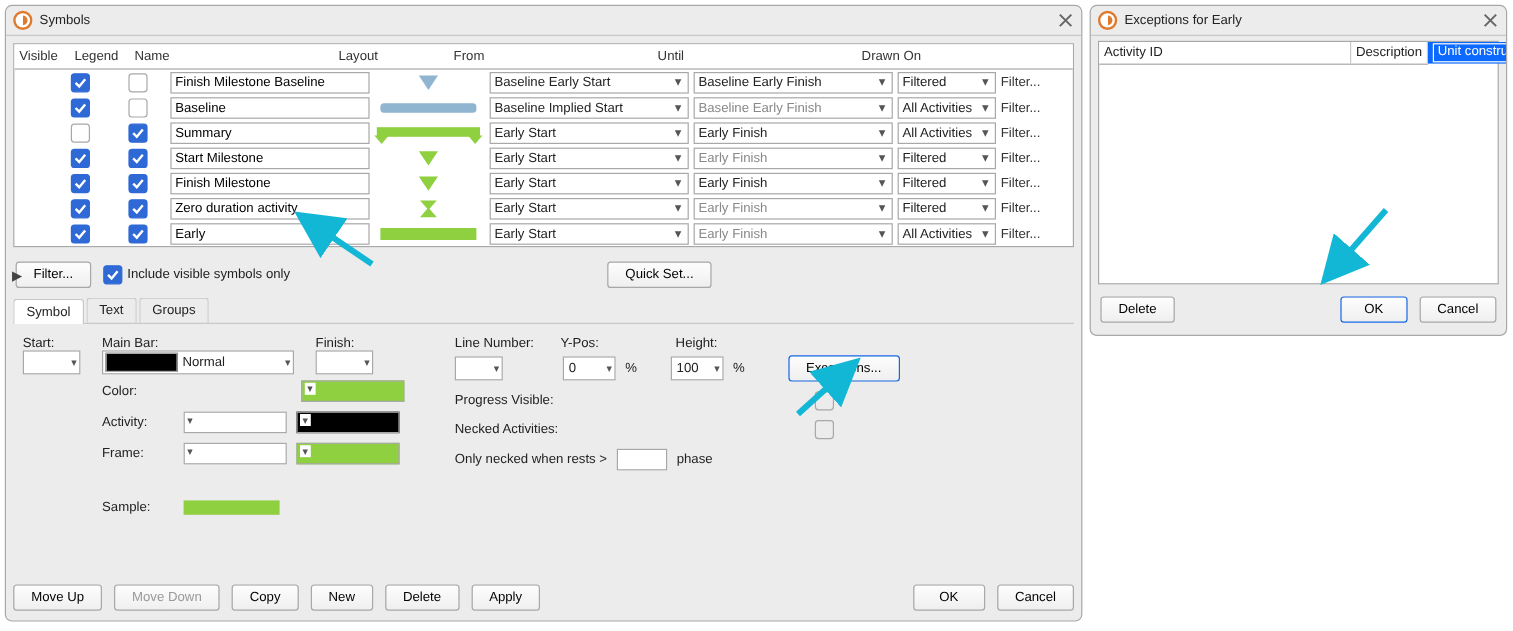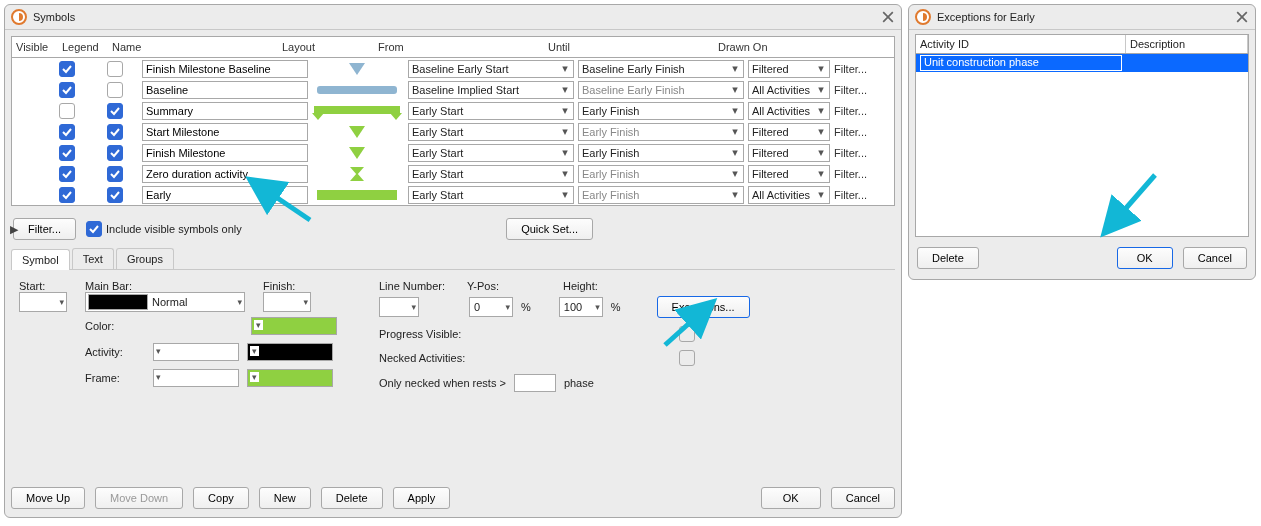--- a/index.html
+++ b/index.html
@@ -75,21 +75,21 @@
   .sel{height:20px;border:1px solid var(--border);background:#fff;display:flex;align-items:center;justify-content:flex-end;padding:0 2px;box-sizing:border-box;}
   .sel .caret{font-size:9px;color:#555;}
   .swatch{width:86px;height:18px;border:1px solid var(--border);display:inline-block;}
   .swatch.green{background:var(--green);}
   .swatch.black{background:#000;}
   .swatch.white{background:#fff;}
   .mini-in{width:42px;height:18px;border:1px solid var(--border);padding:0 3px;font:inherit;box-sizing:border-box;}
   .footer{position:absolute;left:6px;right:6px;bottom:8px;display:flex;gap:10px;align-items:center;}
   .footer .spacer{flex:1;}
   
-  .exc-grid{margin:4px 6px;border:1px solid var(--border);background:#fff;flex:1;display:flex;flex-direction:column;min-height:170px;}
+  .exc-grid{margin:4px 6px;border:1px solid var(--border);background:#fff;flex:1;display:flex;flex-direction:row;min-height:170px;}
   .exc-head{display:grid;grid-template-columns:210px 1fr;background:#fff;border-bottom:1px solid var(--border);height:18px;}
   .exc-head > div{padding:0 4px;display:flex;align-items:center;border-right:1px solid var(--border-light);}
   .exc-row{display:grid;grid-template-columns:210px 1fr;height:18px;background:var(--highlight);color:#fff;}
   .exc-row > div{padding:0 4px;display:flex;align-items:center;}
   .exc-row .boxed{border:1px solid #fff;margin:0;padding:0 3px;height:16px;box-sizing:border-box;width:100%;}
   .exc-footer{display:flex;gap:10px;padding:6px 8px 10px;}
   .exc-footer .spacer{flex:1;}
   .btn.primary{border:1px solid var(--blue);} 
   
   .arrow{position:absolute;pointer-events:none;}
@@ -529,20 +529,24 @@
           </div>
         <div class="form-row">
             <div class="lbl">Activity:</div>
           <div class="sel swatch white"><span class="caret">▾</span></div>
           <div class="sel swatch black"><span class="caret" style="background:#fff;padding:0 2px">▾</span></div>
           </div>
         <div class="form-row">
             <div class="lbl">Frame:</div>
           <div class="sel swatch white"><span class="caret">▾</span></div>
           <div class="sel swatch green"><span class="caret" style="background:#fff;padding:0 2px">▾</span></div>
+          </div>
+        <div class="form-row" style="margin-top:30px">
+            <div class="lbl">Sample:</div>
+          <span class="swatch green" style="border:none;width:80px;height:12px"></span>
           </div>
       </div>
     </div>
 
     <div class="footer">
       <button class="btn">Move Up</button>
       <button class="btn" disabled="">Move Down</button>
       <button class="btn">Copy</button>
       <button class="btn">New</button>
       <button class="btn">Delete</button>

